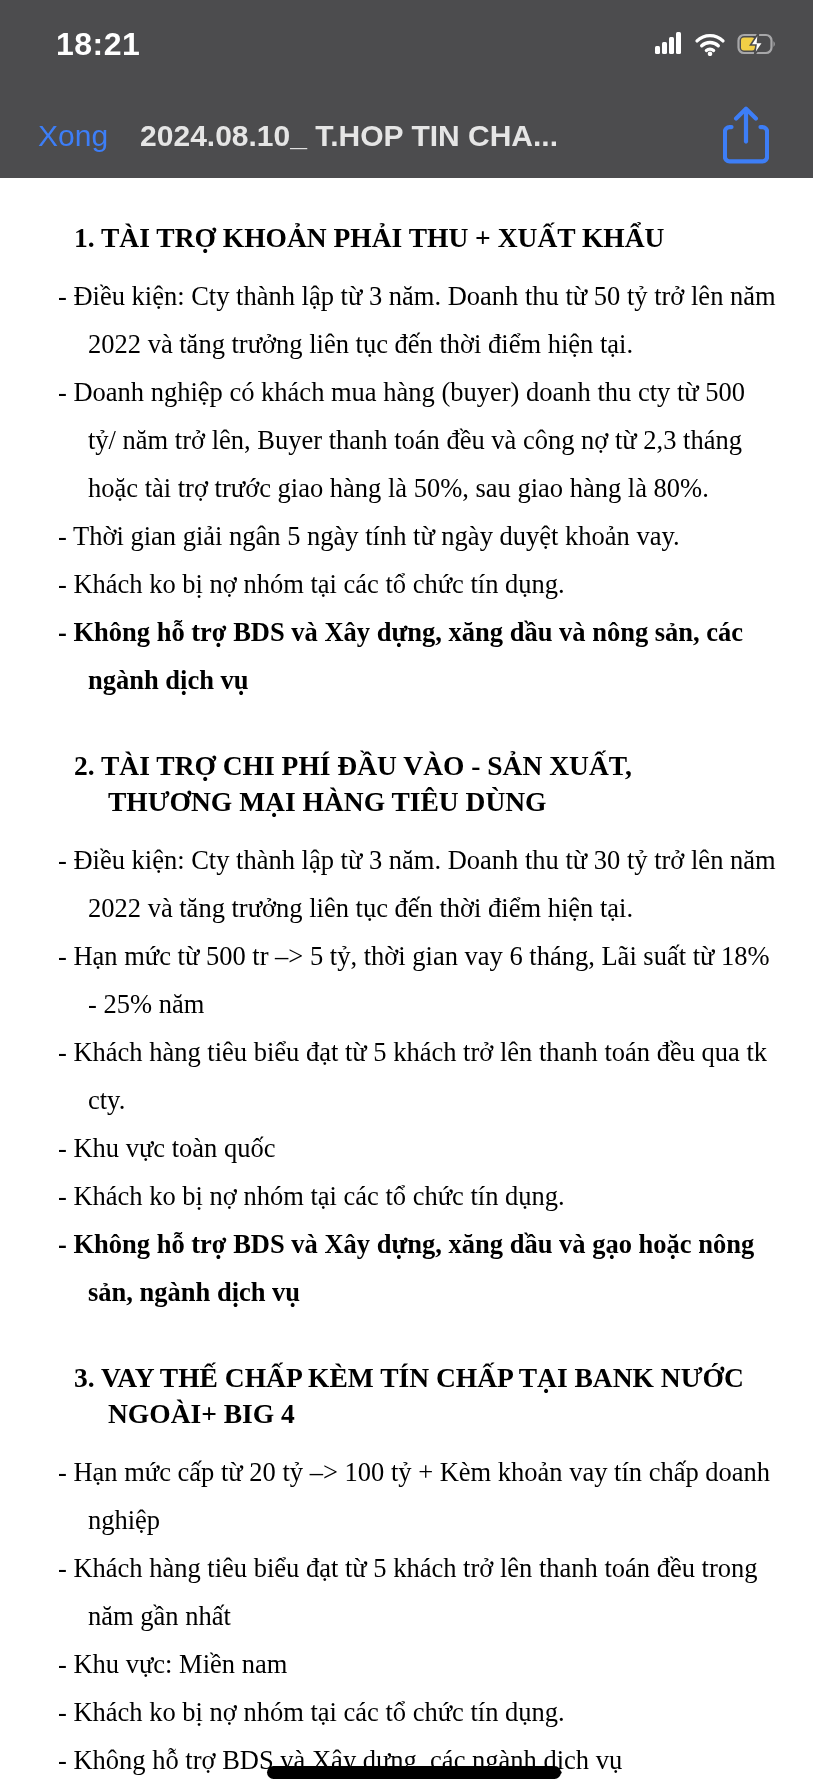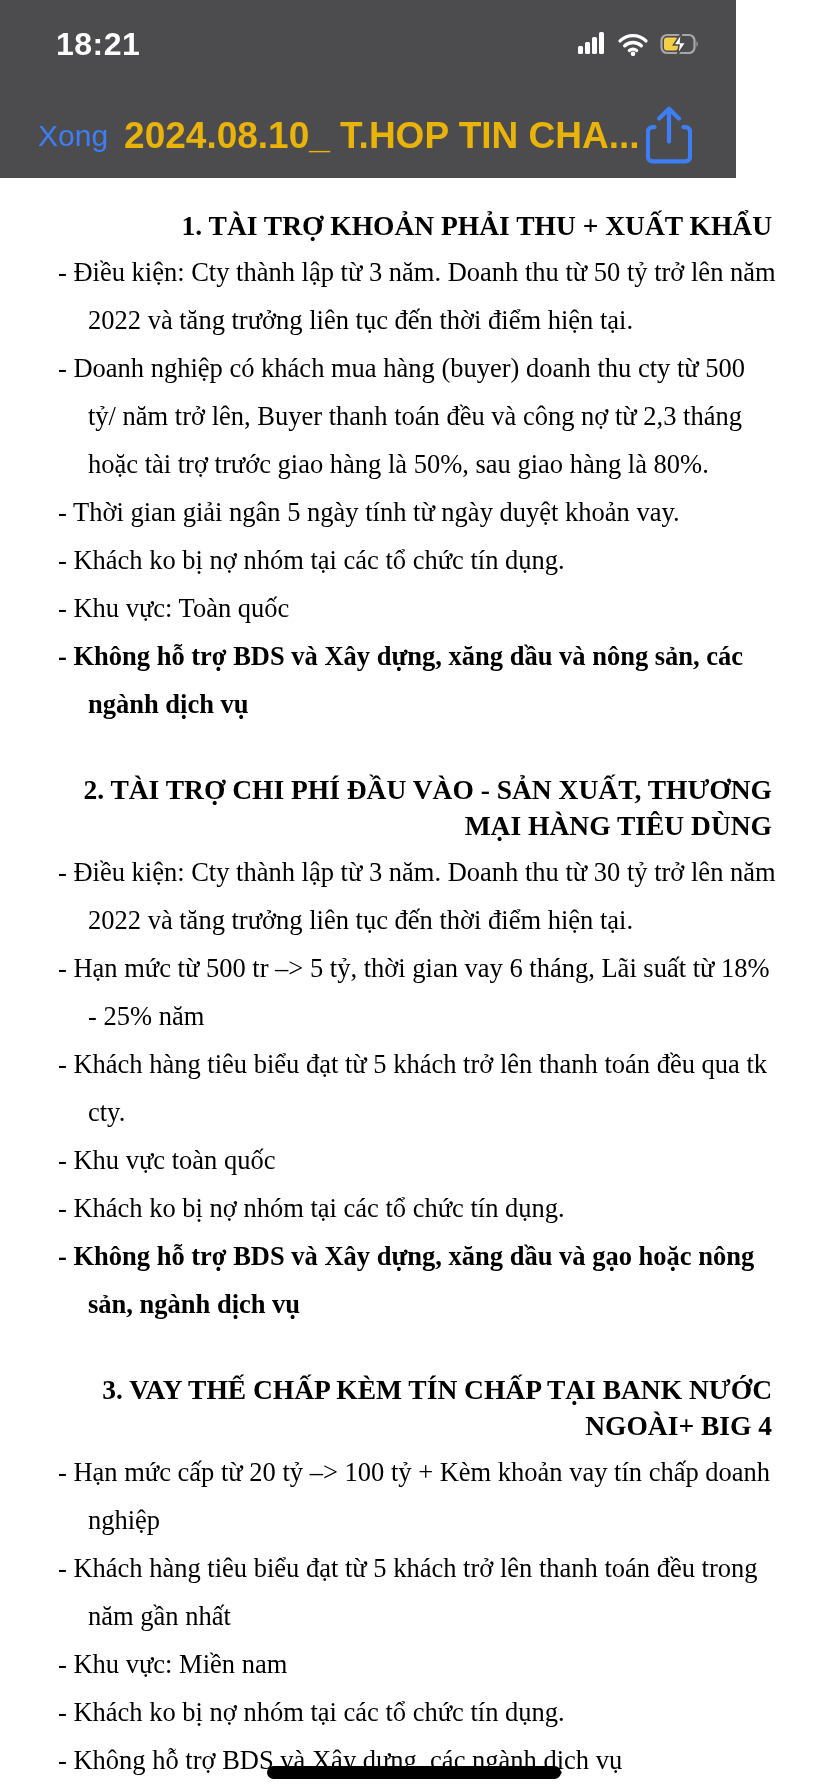--- a/index.html
+++ b/index.html
@@ -3,21 +3,21 @@
 <meta charset="utf-8">
 <style>
   html,body { margin:0; padding:0; }
   body {
     width:828px; height:1792px; position:relative; overflow:hidden;
     background:#ffffff; font-family:"Liberation Sans", sans-serif;
   }
 
   
   .header {
-    position:absolute; top:0; left:0; width:736px; height:178px;
+    position:absolute; top:0; left:0; width:813px; height:178px;
     background:#4c4c4e;
   }
   .status-bar {
     position:absolute; top:20px; left:0; right:0; height:48px;
     display:flex; justify-content:space-between; align-items:center;
     padding:0 28px; box-sizing:border-box;
   }
   .time {
     color:#ffffff; font-size:32px; font-weight:700; letter-spacing:.5px;
     margin-left:28px;
@@ -26,42 +26,42 @@
 
   .nav-bar {
     position:absolute; top:100px; left:0; right:0; height:72px;
     display:flex; align-items:center; padding:0 38px; box-sizing:border-box;
   }
   .done-btn {
     color:#3d7ef7; font-size:30px; font-weight:400; background:none; border:none;
     padding:0; font-family:"Liberation Sans", sans-serif; cursor:pointer;
   }
   .nav-title {
-    color:#eab308; font-size:37px; font-weight:600; margin-left:16px; flex:1;
+    color:#e5e5e5; font-size:30px; font-weight:600; margin-left:32px; flex:1;
     white-space:nowrap; overflow:hidden;
   }
   .share-btn {
     background:none; border:none; padding:0; margin-right:6px; cursor:pointer;
   }
 
   
   .doc {
     position:absolute; top:178px; left:0; width:828px; bottom:0;
     background:#ffffff; color:#000;
     font-family:"Liberation Serif", serif;
     padding:26px 52px 0 58px; box-sizing:border-box;
   }
   .doc-title {
     text-align:center; font-size:33px; font-weight:700; margin:0 0 4px 0;
     line-height:40px;
   }
   .section { margin:0 0 44px 0; }
   .section-heading {
-    font-size:27.5px; font-weight:700; margin:4px; line-height:36px;
-    padding-left:34px; text-indent:-34px;text-align:right;
+    font-size:27.5px; font-weight:700; margin:16px; line-height:36px;
+    padding-left:34px; text-indent:-34px;
   }
   .item {
     font-size:26.5px; line-height:48px; margin:0;
     padding-left:30px; text-indent:-30px;
   }
   .item.bold { font-weight:700; }
 
   
   .home-indicator {
     position:absolute; bottom:13px; left:50%; transform:translateX(-50%);
@@ -114,21 +114,20 @@
 </div>
 
 <div class="doc">
   <div>
       <div class="section">
         <h2 class="section-heading">1. TÀI TRỢ KHOẢN PHẢI THU  + XUẤT KHẨU</h2>
         <p class="item">- Điều kiện: Cty thành lập từ 3 năm. Doanh thu từ 50 tỷ trở lên năm 2022 và tăng trưởng liên tục đến thời điểm hiện tại.</p>
         <p class="item">- Doanh nghiệp có khách mua hàng (buyer) doanh thu cty từ 500 tỷ/ năm trở lên, Buyer thanh toán đều và công nợ từ 2,3 tháng hoặc tài trợ trước giao hàng là 50%, sau giao hàng là 80%.</p>
         <p class="item">- Thời gian giải ngân 5 ngày tính từ ngày duyệt khoản vay.</p>
         <p class="item">- Khách ko bị nợ nhóm tại các tổ chức tín dụng.</p>
-        <p class="item">- Khu vực: Toàn quốc</p>
         <p class="item bold">- Không hỗ trợ BDS và Xây dựng, xăng dầu và nông sản, các ngành dịch vụ</p>
       </div>
       <div class="section">
         <h2 class="section-heading">2. TÀI TRỢ CHI PHÍ ĐẦU VÀO - SẢN XUẤT, THƯƠNG MẠI HÀNG TIÊU DÙNG</h2>
         <p class="item">- Điều kiện: Cty thành lập từ 3 năm. Doanh thu từ 30 tỷ trở lên năm 2022 và tăng trưởng liên tục đến thời điểm hiện tại.</p>
         <p class="item">- Hạn mức từ 500 tr –&gt; 5 tỷ, thời gian vay 6 tháng, Lãi suất từ 18% - 25% năm</p>
         <p class="item">- Khách hàng tiêu biểu đạt từ 5 khách trở lên thanh toán đều qua tk cty.</p>
         <p class="item">- Khu vực toàn quốc</p>
         <p class="item">- Khách ko bị nợ nhóm tại các tổ chức tín dụng.</p>
         <p class="item bold">- Không hỗ trợ BDS và Xây dựng, xăng dầu và gạo hoặc nông sản, ngành dịch vụ</p>

